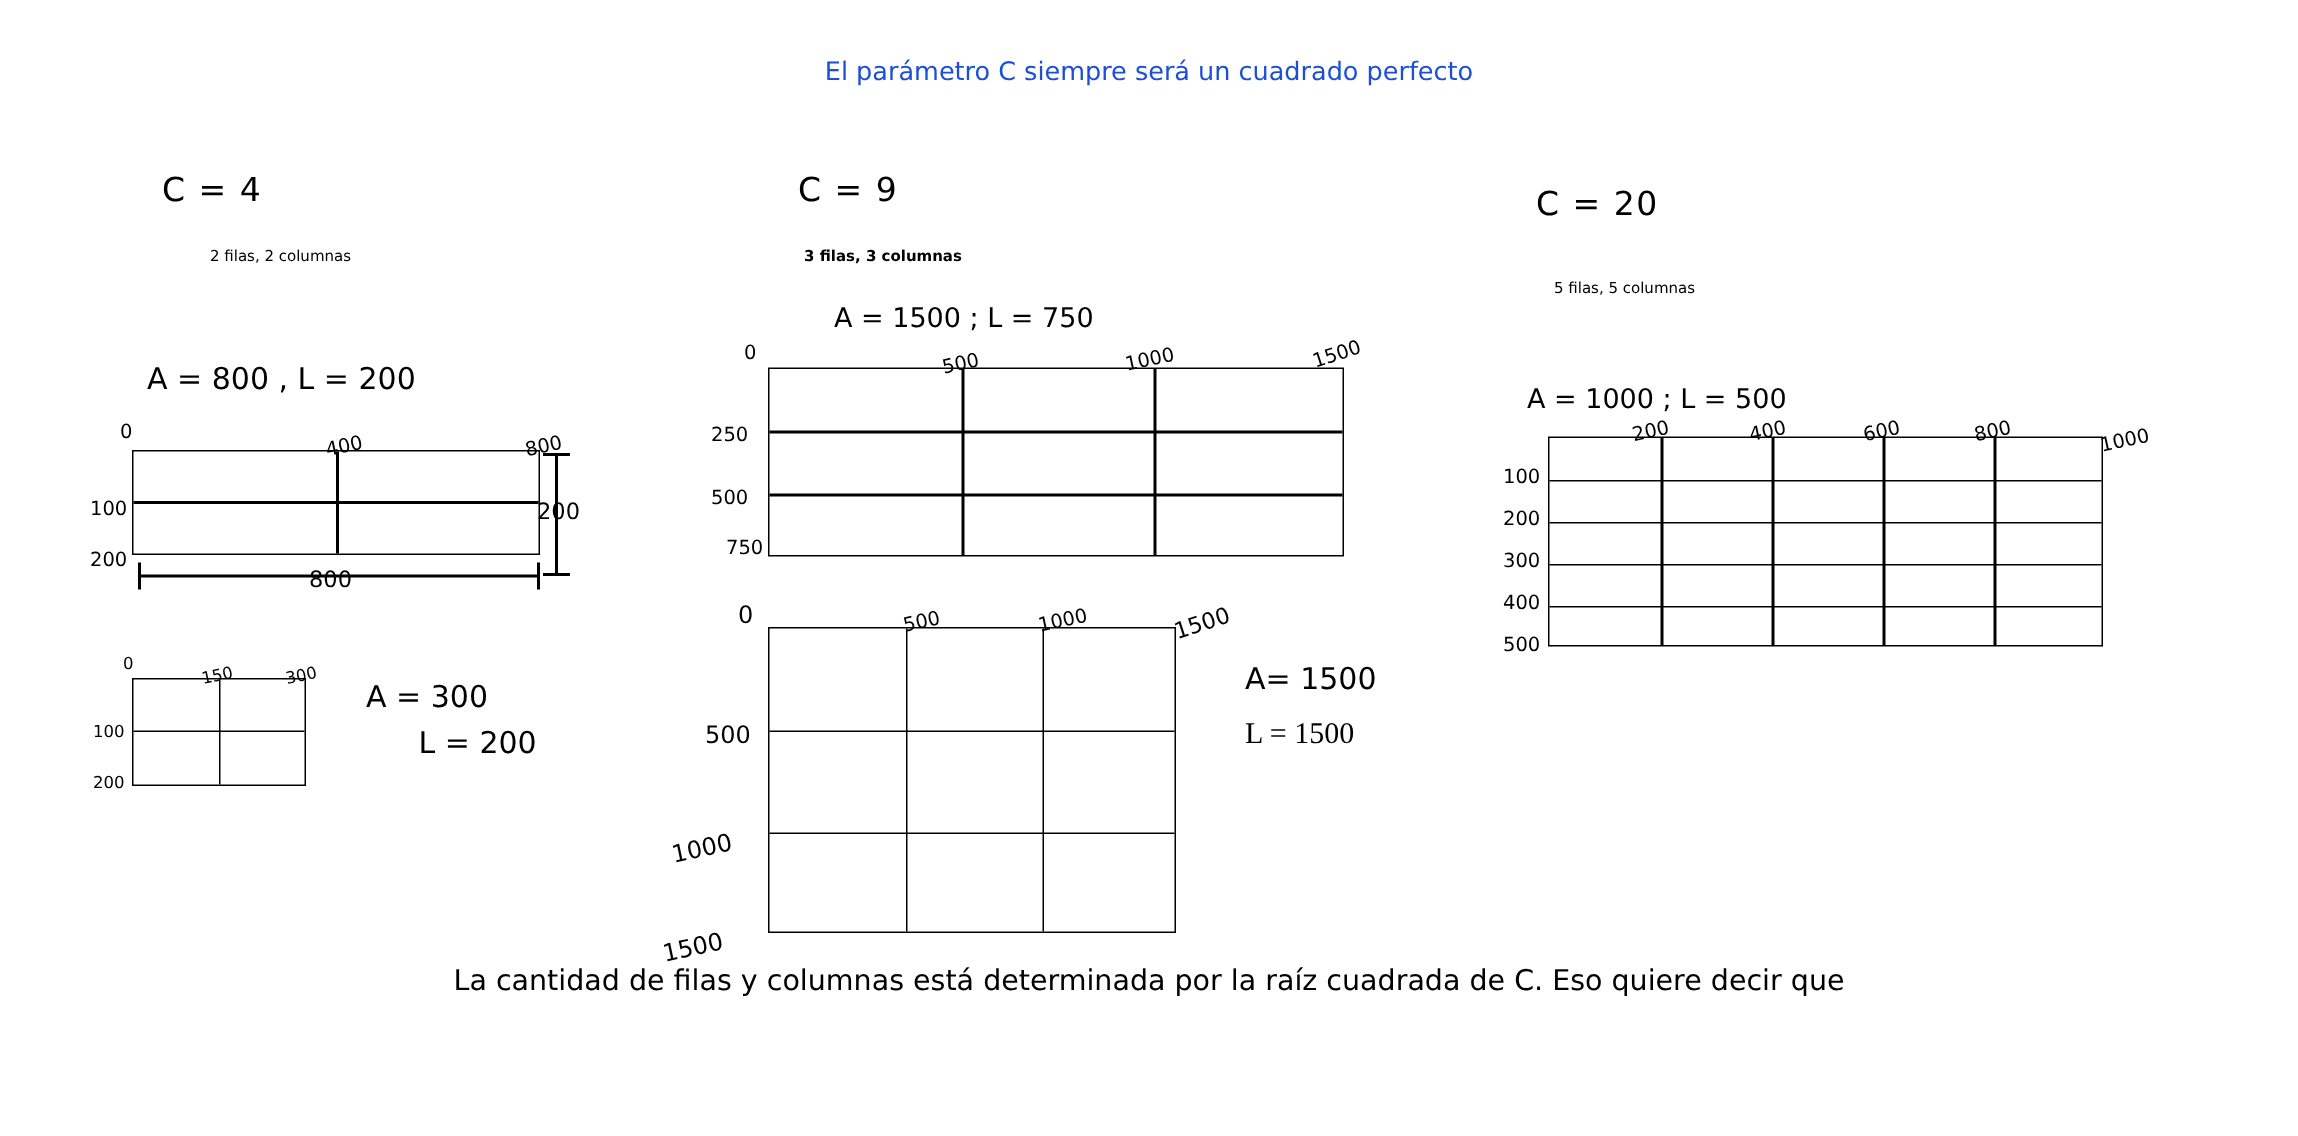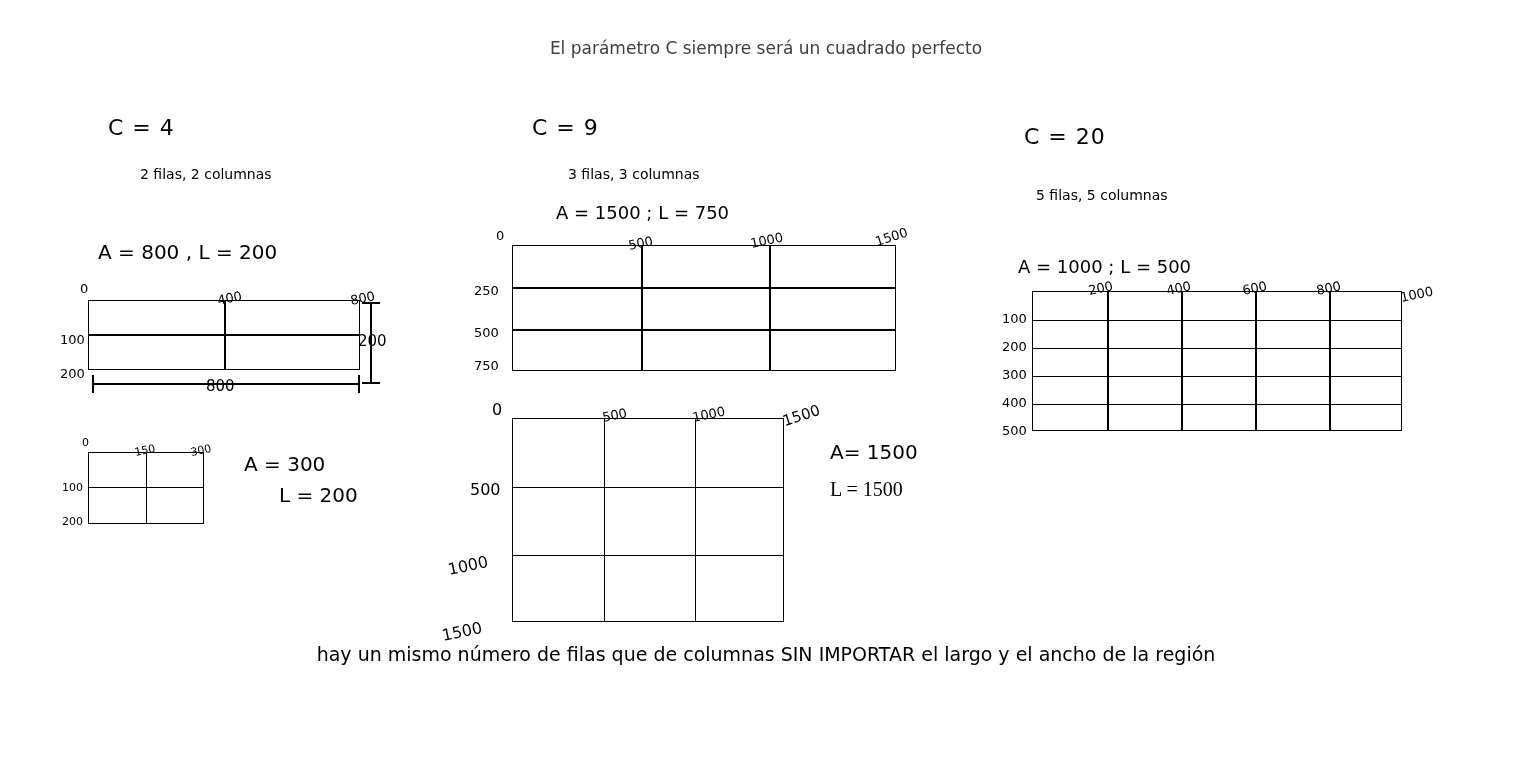--- a/index.html
+++ b/index.html
@@ -16,30 +16,30 @@
     overflow: hidden;
   }
   .abs { position: absolute; }
   .title {
     top: 38px;
     left: 0;
     width: 1532px;
     text-align: center;
     font-size: 17px;
     font-family: "DejaVu Sans", sans-serif;
-    color: #404040;
+    color: #1d4ed8;
   }
   .section-head {
     font-size: 22px;
     letter-spacing: 1px;
     font-family: "DejaVu Sans", sans-serif;
     margin-left: 12px;
   }
   .section-sub {
-    font-size: 14px;
+    font-size: 10px;
     font-family: "DejaVu Sans", sans-serif;
   }
   .annot {
     font-size: 18px;
     font-family: "DejaVu Sans", sans-serif;
   }
   .annot-lg {
     font-size: 20px;
     font-family: "DejaVu Sans", sans-serif;
   }
@@ -118,37 +118,37 @@
 </div>
 <div class="abs tick-sm" style="left:82px; top:436px;">0</div>
 <div class="abs tick-sm rot-b" style="left:136px; top:446px;">150</div>
 <div class="abs tick-sm rot-b" style="left:192px; top:446px;">300</div>
 <div class="abs tick-sm" style="left:62px; top:481px;">100</div>
 <div class="abs tick-sm" style="left:62px; top:515px;">200</div>
 <div class="abs annot-lg" style="left:244px; top:452px;">A = 300</div>
 <div class="abs annot-lg" style="left:244px; top:483px;margin-left:35px;">L = 200</div>
 
 <div class="abs section-head" style="left:520px; top:115px;">C = 9</div>
-<div class="abs section-sub" style="left:568px; top:166px;">3 filas, 3 columnas</div>
+<div class="abs section-sub" style="left:536px; top:166px;font-weight:bold;">3 filas, 3 columnas</div>
 
 <div class="abs annot" style="left:556px; top:202px;">A = 1500 ;  L = 750</div>
 
 <div class="grid" style="left:512px; top:245px; width:384px; height:126px;">
   <div class="gline-h" style="top:41px;"></div>
   <div class="gline-h" style="top:83px;"></div>
   <div class="gline-v" style="left:128px;"></div>
   <div class="gline-v" style="left:256px;"></div>
 </div>
 <div class="abs tick" style="left:496px; top:228px;">0</div>
 <div class="abs tick rot-b" style="left:630px; top:238px;">500</div>
 <div class="abs tick rot-b" style="left:752px; top:236px;">1000</div>
 <div class="abs tick rot-a" style="left:878px; top:234px;">1500</div>
 <div class="abs tick" style="left:474px; top:283px;">250</div>
 <div class="abs tick" style="left:474px; top:325px;">500</div>
-<div class="abs tick" style="left:474px; top:358px;text-align:right;">750</div>
+<div class="abs tick" style="left:484px; top:358px;text-align:right;">750</div>
 
 <div class="grid" style="left:512px; top:418px; width:272px; height:204px; border-width:1.2px;">
   <div class="gline-h thin" style="top:68px;"></div>
   <div class="gline-h thin" style="top:136px;"></div>
   <div class="gline-v thin" style="left:91px;"></div>
   <div class="gline-v thin" style="left:182px;"></div>
 </div>
 <div class="abs tick" style="left:492px; top:400px; font-size:16px;">0</div>
 <div class="abs tick rot-b" style="left:604px; top:410px;">500</div>
 <div class="abs tick rot-b" style="left:694px; top:410px;">1000</div>
@@ -179,14 +179,14 @@
 <div class="abs tick rot-b" style="left:1244px; top:283px;">600</div>
 <div class="abs tick rot-b" style="left:1318px; top:283px;">800</div>
 <div class="abs tick rot-b" style="left:1402px; top:290px;">1000</div>
 <div class="abs tick" style="left:1002px; top:311px;">100</div>
 <div class="abs tick" style="left:1002px; top:339px;">200</div>
 <div class="abs tick" style="left:1002px; top:367px;">300</div>
 <div class="abs tick" style="left:1002px; top:395px;">400</div>
 <div class="abs tick" style="left:1002px; top:423px;">500</div>
 
 <div class="abs footer">
-  <div>hay un mismo número de filas que de columnas SIN IMPORTAR el largo y el ancho de la región</div>
+  <div>La cantidad de filas y columnas está determinada por la raíz cuadrada de C. Eso quiere decir que</div>
 </div>
 
 </body></html>

